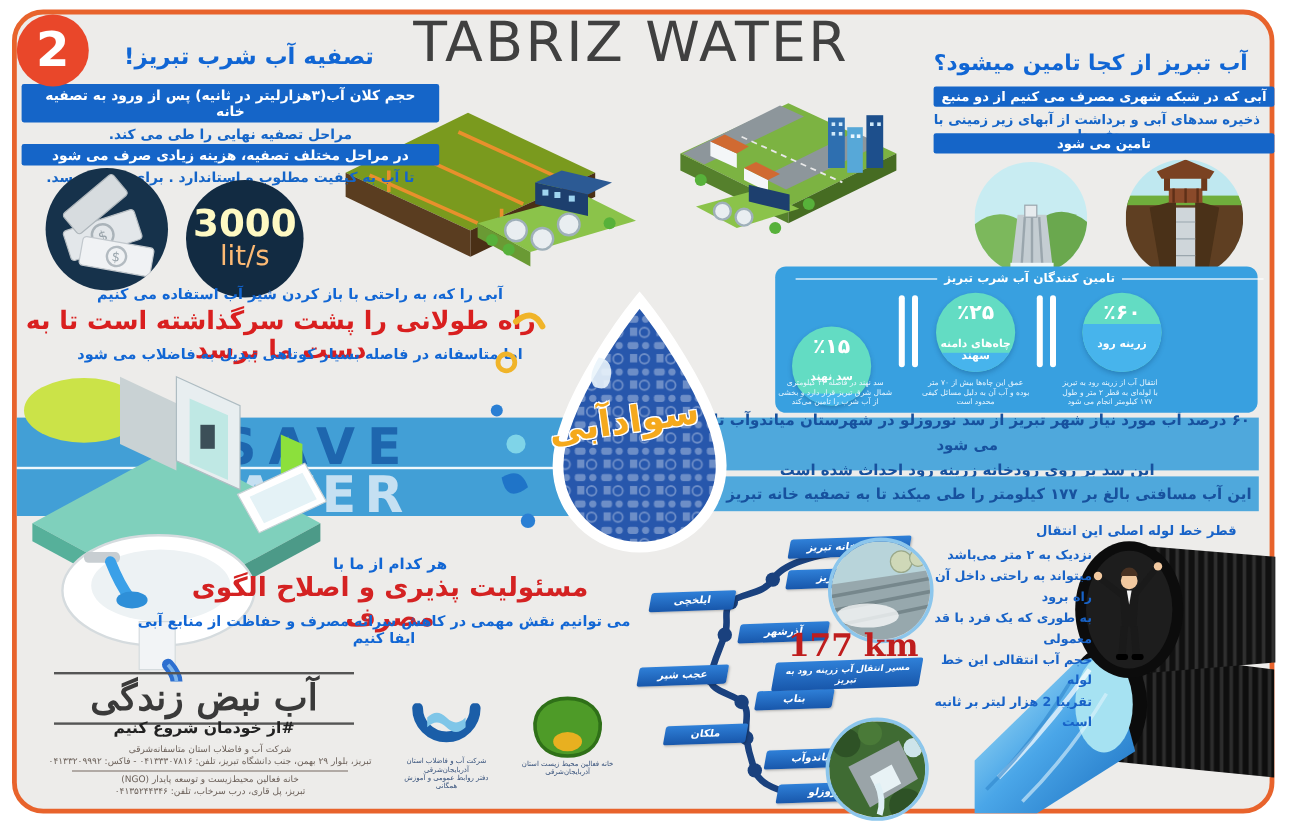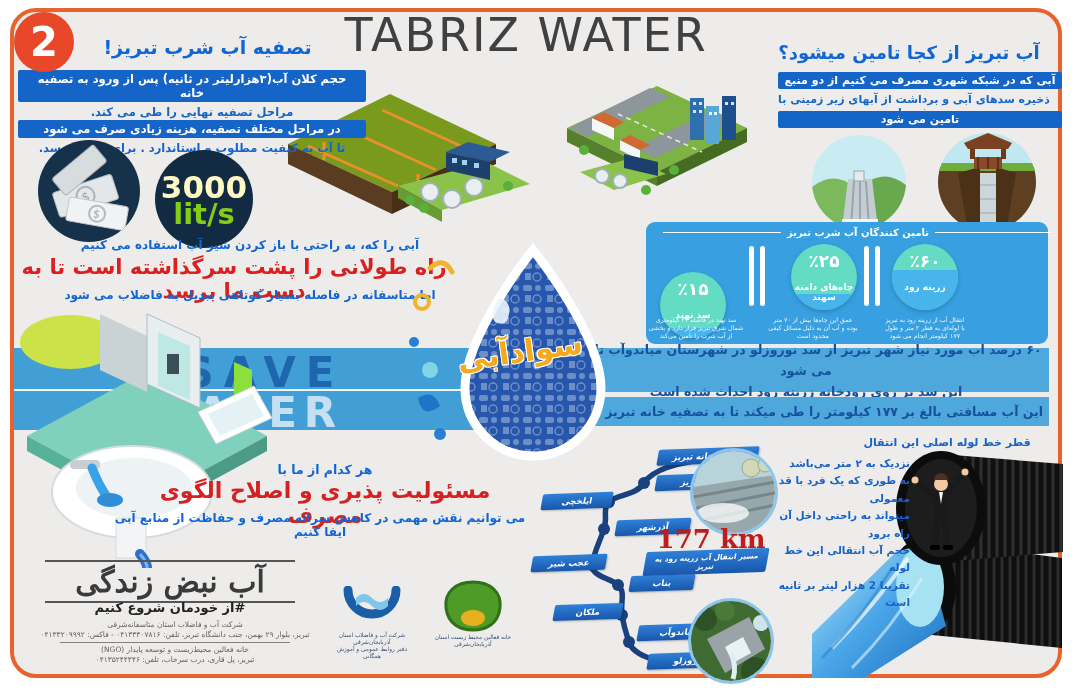--- a/index.html
+++ b/index.html
@@ -24,21 +24,21 @@
   
   .tr-heading{left:766px;top:42px;width:286px;font-size:18px;font-weight:bold;color:#1166d4;z-index:6;}
   .tr-l1{left:778px;top:72px;width:272px;font-size:11px;z-index:6;}
   .tr-l2{left:762px;top:92px;width:296px;font-size:11px;z-index:6;}
   .tr-l3{left:778px;top:111px;width:272px;font-size:11px;z-index:6;}
   
   .money-circle{left:38px;top:140px;width:102px;height:102px;border-radius:50%;background:#16324b;overflow:hidden;z-index:6;}
   .flow-circle{left:155px;top:150px;width:98px;height:98px;border-radius:50%;background:#122b42;
                display:flex;flex-direction:column;align-items:center;justify-content:center;z-index:6;}
   .flow-value{color:#fef9c3;font-size:31px;font-weight:900;line-height:30px;}
-  .flow-unit{color:#84cc16;font-size:29px;font-weight:700;line-height:24px;}
+  .flow-unit{color:#fdba74;font-size:23px;font-weight:400;line-height:24px;}
   
   .photo-circle{border-radius:50%;overflow:hidden;z-index:6;}
   
   .j1{left:55px;top:238px;width:390px;font-size:12px;font-weight:bold;color:#1166d4;z-index:6;}
   .j2{left:6px;top:255px;width:456px;font-size:21px;font-weight:900;color:#d91f1f;z-index:6;}
   .j3{left:55px;top:288px;width:390px;font-size:12px;font-weight:bold;color:#1166d4;z-index:6;}
   
   .chart-panel{left:646px;top:222px;width:402px;height:122px;background:#38a0e0;border-radius:9px;z-index:6;}
   .chart-title{position:absolute;left:0;top:5px;width:100%;display:flex;align-items:center;color:#fff;
                font-size:10px;font-weight:bold;direction:rtl;margin-left:11px;}
@@ -249,30 +249,30 @@
     </svg>
   </div>
 
   <div class="abs fa j1">آبی را که، به راحتی با باز کردن شیر آب استفاده می کنیم</div>
   <div class="abs fa j2">راه طولانی را پشت سرگذاشته است تا به دست ما برسد</div>
   <div class="abs fa j3">اما متاسفانه در فاصله بسیار کوتاهی تبدیل به فاضلاب می شود</div>
 
   <div class="abs chart-panel">
     <div class="chart-title">تامین کنندگان آب شرب تبریز</div>
 
-    <div class="supply-circle" style="left:246px;">
+    <div class="supply-circle" style="left:256px;">
       <div class="supply-fill" style="height: 60%;"></div>
       <div class="supply-pct">٪۶۰</div>
       <div class="supply-name">زرینه رود</div>
     </div>
     <div class="supply-cap" style="left:219px;">انتقال آب از زرینه رود به تبریز
 با لوله‌ای به قطر ۲ متر و طول
 ۱۷۷ کیلومتر انجام می شود</div>
 
-    <div class="supply-circle" style="left:145px;">
+    <div class="supply-circle" style="left:134px;">
       <div class="supply-fill" style="height: 25%;"></div>
       <div class="supply-pct">٪۲۵</div>
       <div class="supply-name">چاه‌های دامنه سهند</div>
     </div>
     <div class="supply-cap" style="left:107px;">عمق این چاه‌ها بیش از ۷۰ متر
 بوده و آب آن به دلیل مسائل کیفی
 محدود است</div>
 
     <div class="supply-circle" style="left:14px;margin-top:28px;">
       <div class="supply-fill" style="height: 15%;"></div>
@@ -439,22 +439,22 @@
       <polygon points="16,38 58,16 74,48 34,72" fill="#9aa4a8"></polygon>
       <polygon points="34,46 52,36 60,52 42,62" fill="#e8f2f5"></polygon>
       <path d="M40,52 q6,14 2,26" stroke="#dff0f5" stroke-width="5" fill="none"></path>
       <circle cx="70" cy="22" r="8" fill="#cde4ea"></circle>
     </svg>
   </div>
 
   <div class="abs fa p-first">قطر خط لوله اصلی این انتقال</div>
   <div class="abs p-rest">
     <div>نزدیک به ۲ متر می‌باشد</div>
+    <div>میتواند به راحتی داخل آن راه برود</div>
     <div>به طوری که یک فرد با قد معمولی</div>
-    <div>میتواند به راحتی داخل آن راه برود</div>
     <div>حجم آب انتقالی این خط لوله</div>
     <div>تقریبا 2 هزار لیتر بر ثانیه است</div>
   </div>
 
   <div class="abs" style="left:895px;top:448px;width:168px;height:118px;z-index:7;">
     <svg width="168" height="118" viewBox="0 0 168 118">
       <defs>
         <pattern id="ribs1" width="8" height="12" patternUnits="userSpaceOnUse">
           <rect width="8" height="12" fill="#101010"></rect>
           <rect x="4.5" width="3" height="12" fill="#2f2f2f"></rect>

